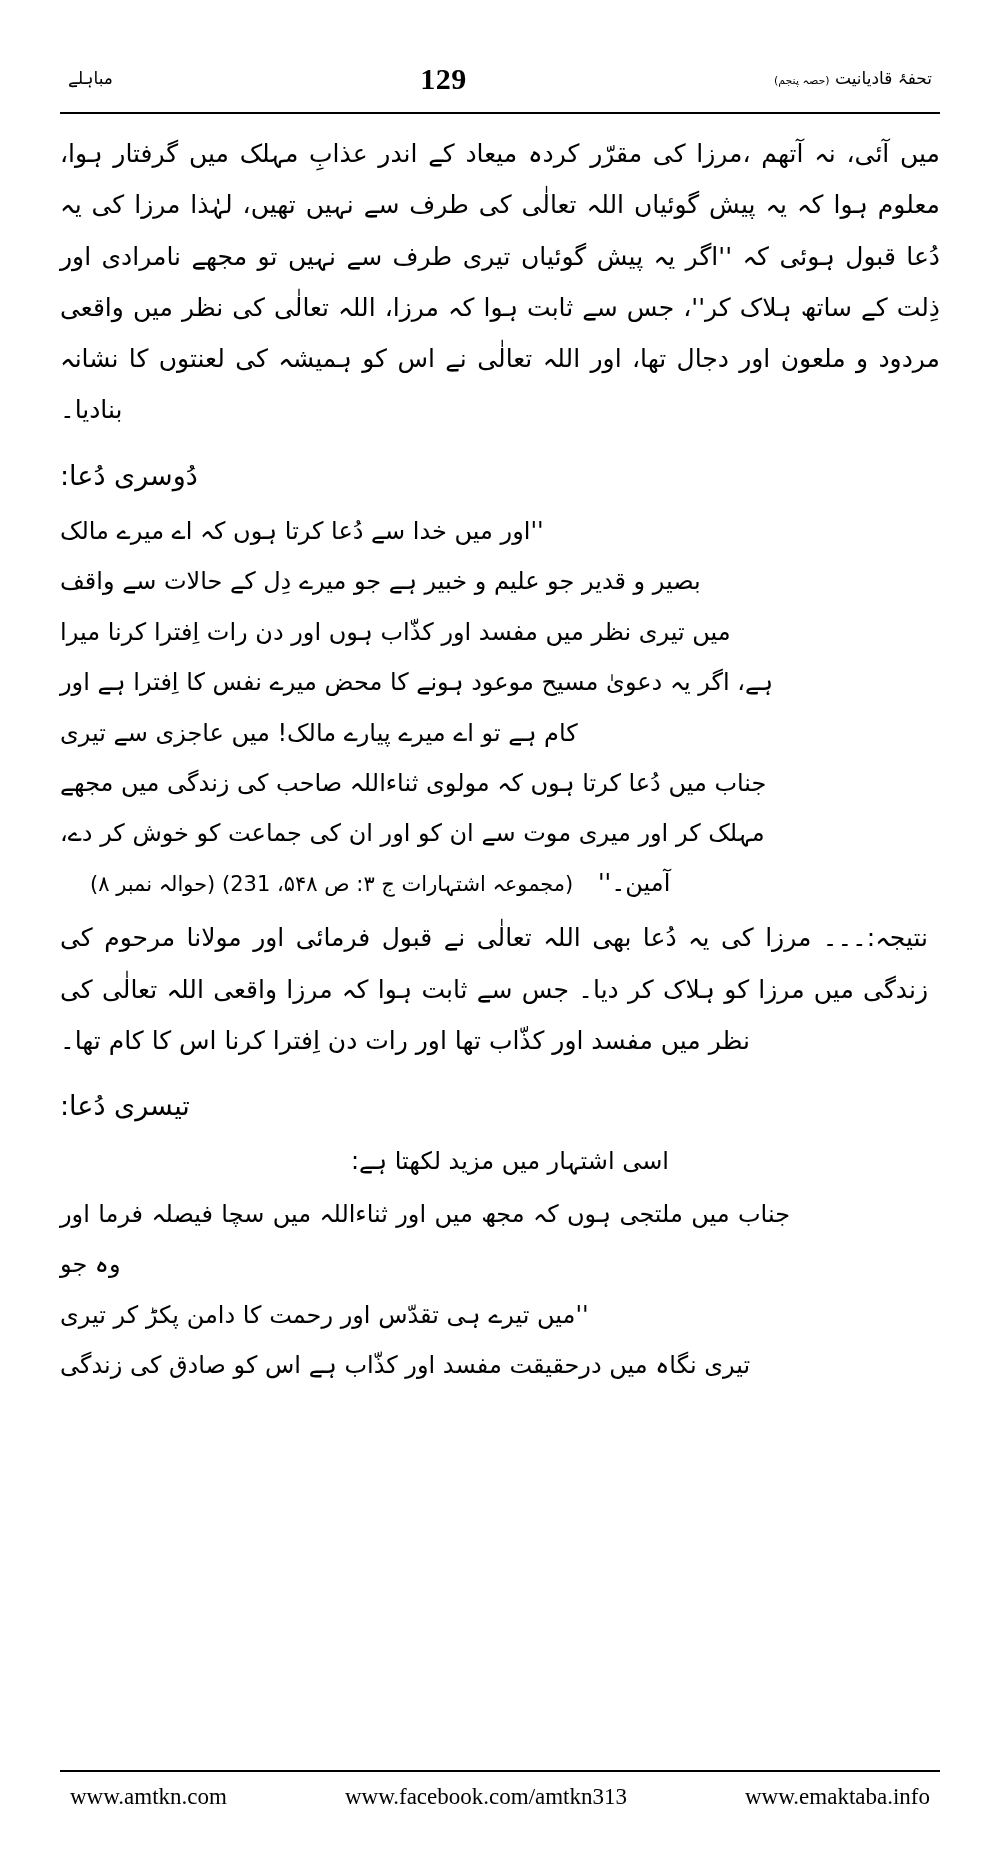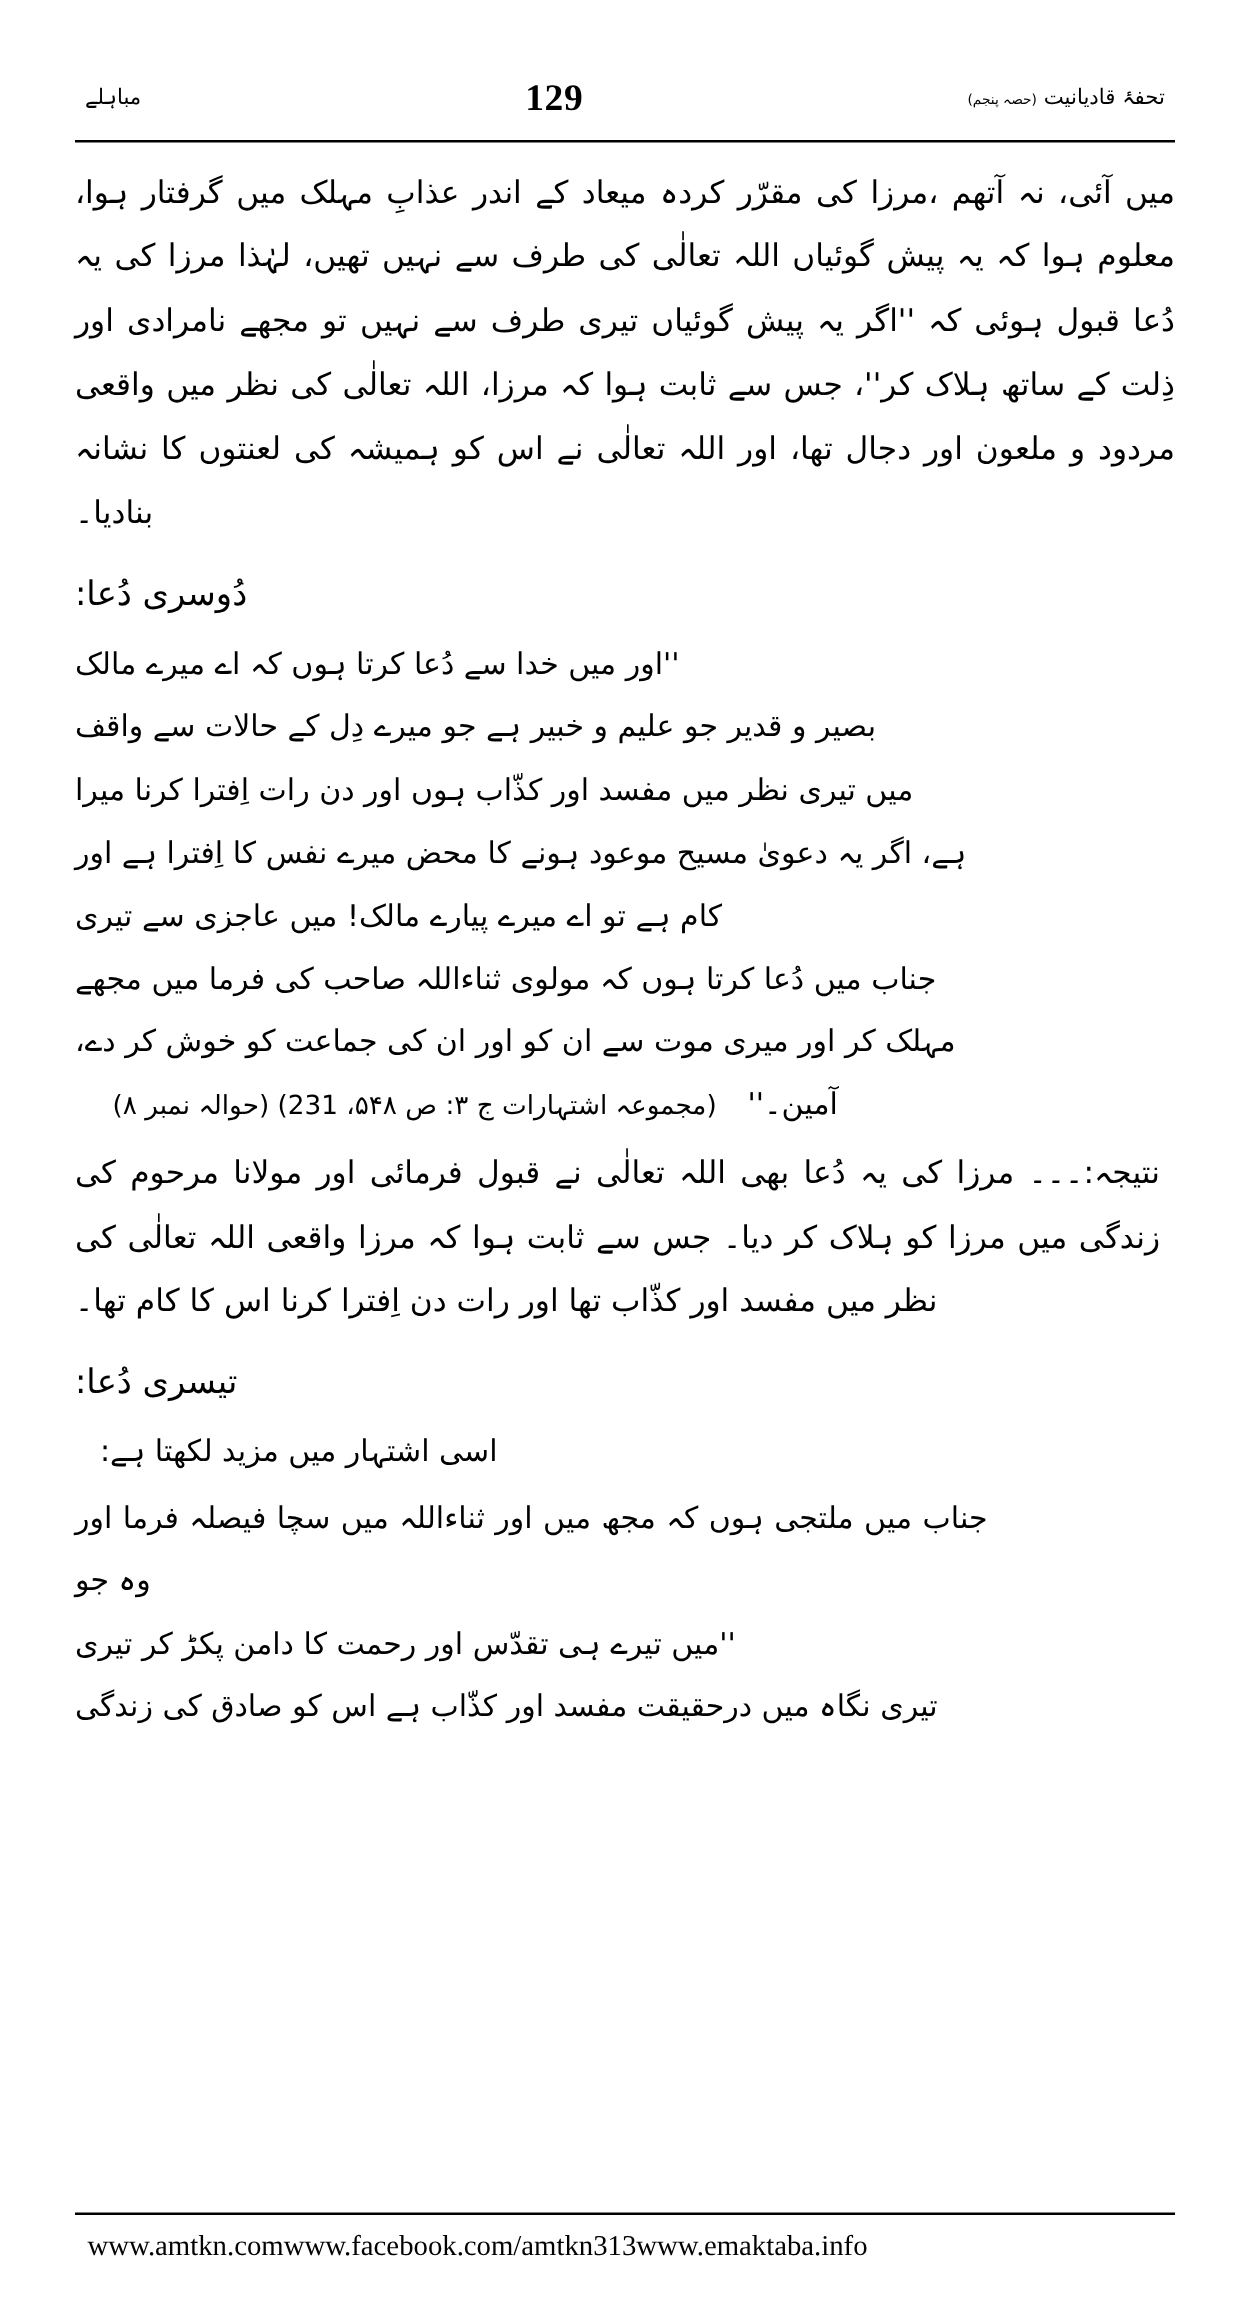--- a/index.html
+++ b/index.html
@@ -90,21 +90,21 @@
     font-size: 25px;
     line-height: 2.0;
     margin: 6px 0 4px 0;
     text-align: left;
   }
 
   .lead-indent {
     font-size: 24px;
     line-height: 2.0;
     margin: 4px 0 4px 0;
-    text-align: left;
+    text-align: center;
     padding-left: 20px;
   }
 
   .quote {
     font-size: 24px;
     line-height: 2.1;
     margin: 2px 0 2px 0;
     padding-right: 110px;
     text-align: justify;
     text-align-last: left;
@@ -143,20 +143,21 @@
     margin-top: auto;
   }
   .footer-rule {
     border: none;
     border-top: 2px solid #000;
     margin: 0 0 10px 0;
   }
   .footer-links {
     direction: ltr;
     display: flex;
+    justify-content: space-between;
     align-items: center;
     font-family: "Liberation Serif", serif;
     font-size: 23px;
     padding: 2px 10px 0 10px;
   }
   .footer-links a,
   .footer-links span.link {
     color: #000;
     text-decoration: none;
   }
@@ -184,21 +185,21 @@
 
     <h2 class="heading">دُوسری دُعا:</h2>
 
 
     <div class="quote">
       <span class="quote-line">''اور میں خدا سے دُعا کرتا ہوں کہ اے میرے مالک</span>
       <span class="quote-line">بصیر و قدیر جو علیم و خبیر ہے جو میرے دِل کے حالات سے واقف</span>
       <span class="quote-line">میں تیری نظر میں مفسد اور کذّاب ہوں اور دن رات اِفترا کرنا میرا</span>
       <span class="quote-line">ہے، اگر یہ دعویٰ مسیح موعود ہونے کا محض میرے نفس کا اِفترا ہے اور</span>
       <span class="quote-line">کام ہے تو اے میرے پیارے مالک! میں عاجزی سے تیری</span>
-      <span class="quote-line">جناب میں دُعا کرتا ہوں کہ مولوی ثناءاللہ صاحب کی فرما میں مجھے</span>
+      <span class="quote-line">جناب میں دُعا کرتا ہوں کہ مولوی ثناءاللہ صاحب کی زندگی میں مجھے</span>
       <span class="quote-line">مہلک کر اور میری موت سے ان کو اور ان کی جماعت کو خوش کر دے،</span>
     </div>
 
     <p class="ref-line">
       <span class="amen">آمین۔''</span>
       <span>(مجموعہ اشتہارات ج ۳: ص ۵۴۸، 231) (حوالہ نمبر ۸)</span>
     </p>
 
     <p class="result">نتیجہ:۔۔۔ مرزا کی یہ دُعا بھی اللہ تعالٰی نے قبول فرمائی اور مولانا مرحوم کی زندگی میں مرزا کو ہلاک کر دیا۔ جس سے ثابت ہوا کہ مرزا واقعی اللہ تعالٰی کی نظر میں مفسد اور کذّاب تھا اور رات دن اِفترا کرنا اس کا کام تھا۔</p>
 

